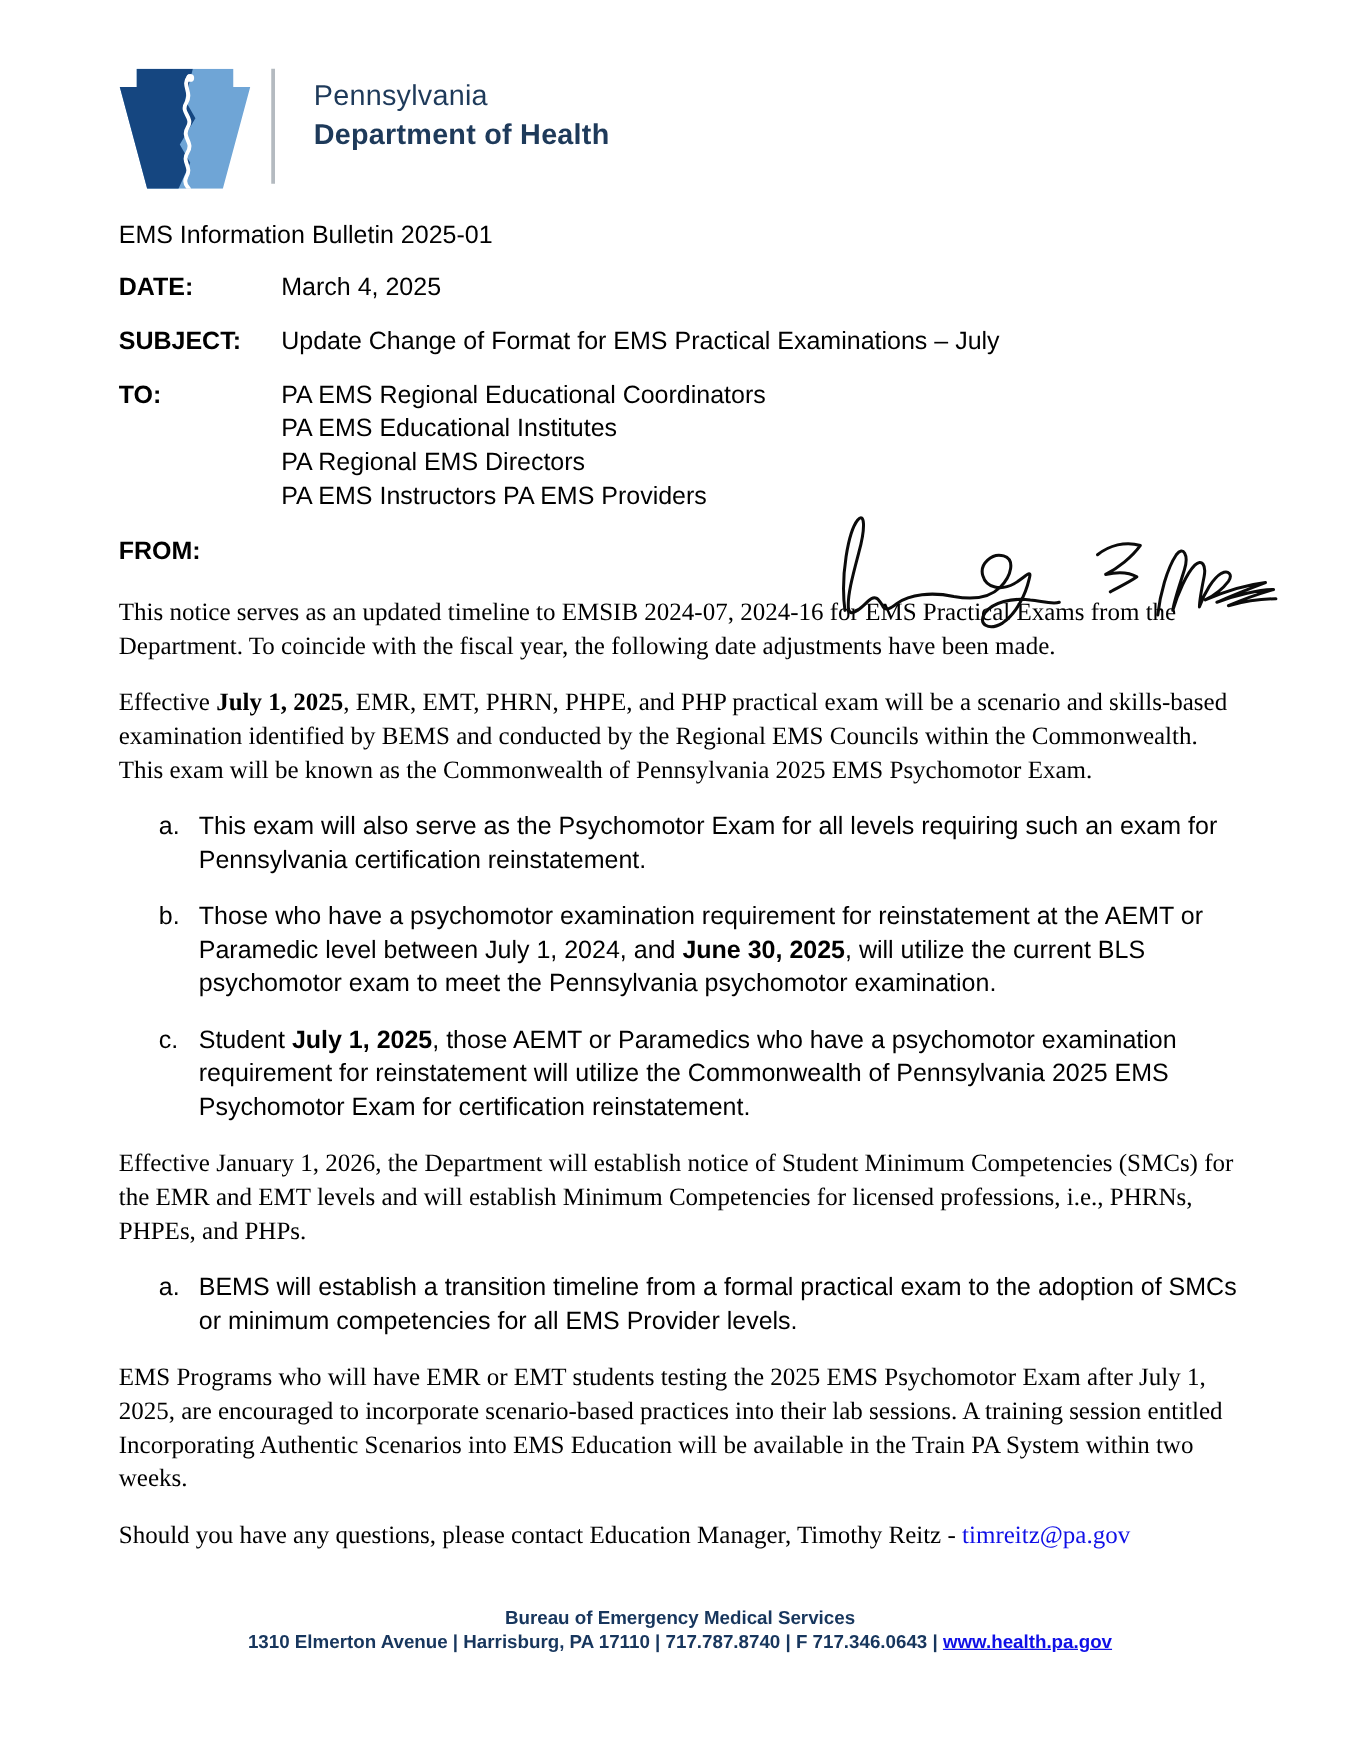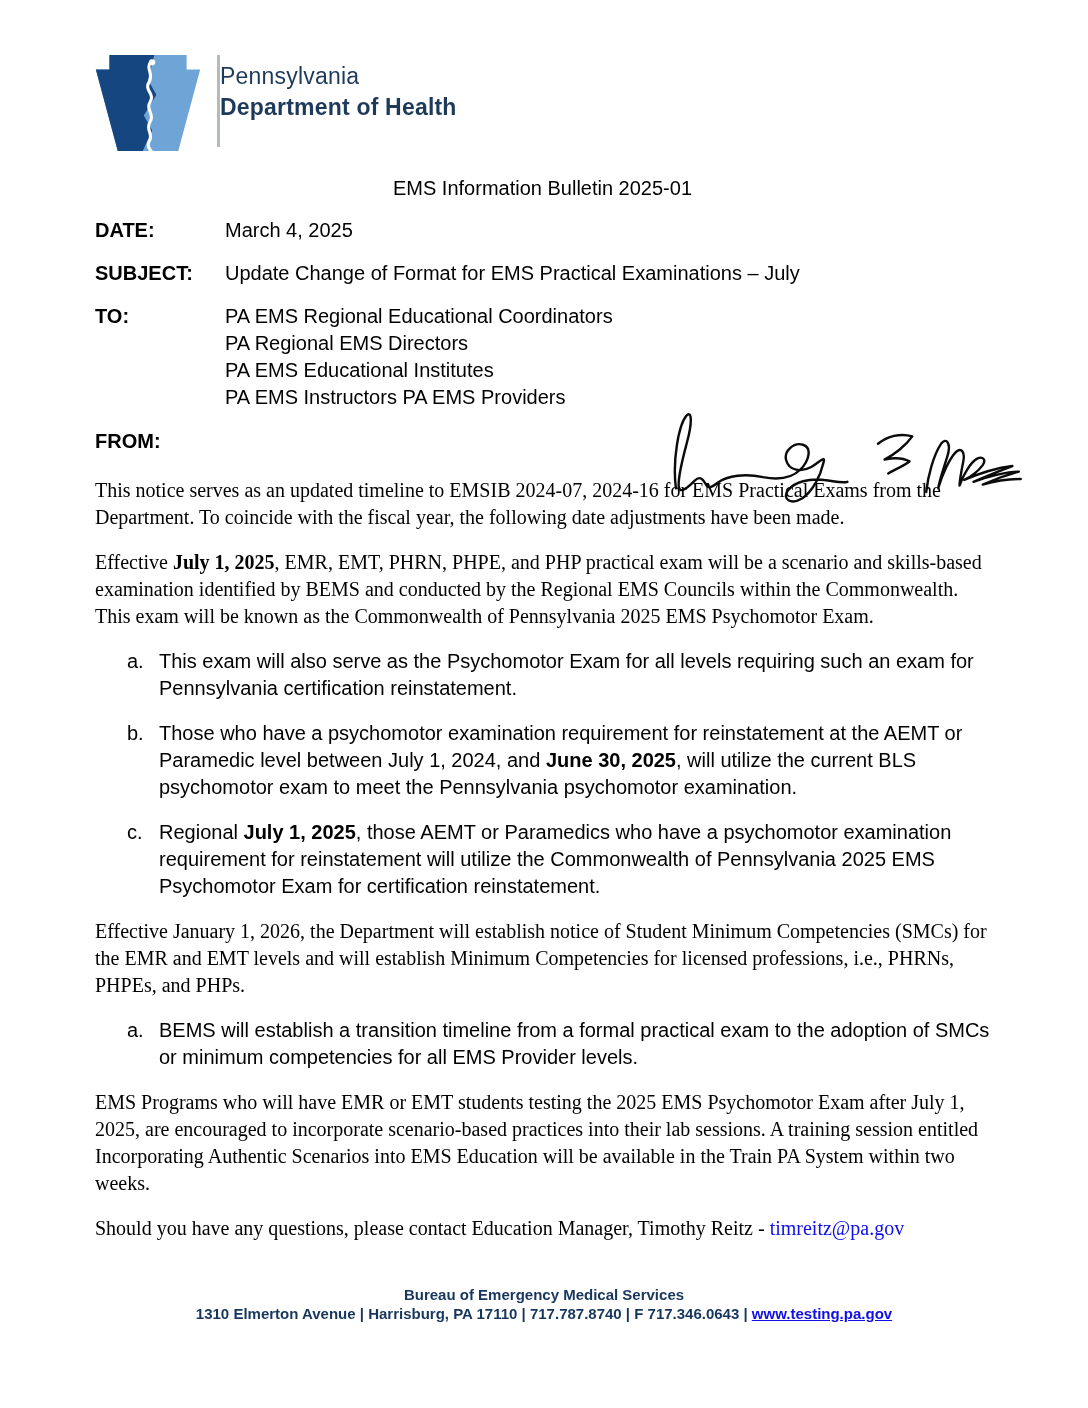--- a/index.html
+++ b/index.html
@@ -16,29 +16,29 @@
     padding:55px 98px 0 95px;
     overflow:hidden;
   }
 
   
   .logo-row { display:flex; align-items:flex-start; height:100px; }
   .keystone-svg { width:106px; height:96px; flex:0 0 auto; }
   .logo-text {
     margin-left:16px;
     border-left:3px solid #b4bac0;
-    padding-left:0;
+    padding-left:31px;
     padding-top:8px;
     height:92px;
   }
   .logo-org  { font-size:23px; line-height:26px; color:var(--header-navy); font-weight:500; letter-spacing:.2px; }
   .logo-dept { font-size:23px; line-height:36px; color:var(--header-navy); font-weight:700; letter-spacing:.2px; }
 
   
-  .doc-title { margin-top:20px; text-align:center; font-size:20px; }
+  .doc-title { margin-top:20px; text-align:left; font-size:20px; }
 
   
   .meta { margin-top:15px; }
   .meta-row { display:grid; grid-template-columns:130px 1fr; margin-bottom:16px; position:relative; }
   .meta-label { font-weight:700; }
   .meta-row.from-row { margin-top:17px; }
   .sig-wrap { position:absolute; left:555px; top:-28px; width:380px; height:108px; }
   .sig-wrap svg { width:100%; height:100%; }
 
   
@@ -83,22 +83,22 @@
       <div>March 4, 2025</div>
     </div>
     <div class="meta-row">
       <div class="meta-label">SUBJECT:</div>
       <div>Update Change of Format for EMS Practical Examinations – July</div>
     </div>
     <div class="meta-row">
       <div class="meta-label">TO:</div>
       <div id="to-lines">
           <div>PA EMS Regional Educational Coordinators</div>
+          <div>PA EMS Educational Institutes</div>
           <div>PA Regional EMS Directors</div>
-          <div>PA EMS Educational Institutes</div>
           <div>PA EMS Instructors PA EMS Providers</div>
         </div>
     </div>
     <div class="meta-row from-row">
       <div class="meta-label">FROM:</div>
       <div class="sig-wrap">
         <svg viewBox="0 0 410 110" aria-hidden="true">
           <g fill="none" stroke="#0b0b0b" stroke-width="2.6" stroke-linecap="round" stroke-linejoin="round">
             <path d="M28 92 C 24 62, 31 24, 39 14 C 45 7, 46 20, 40 42 C 35 61, 30 79, 31 90 C 32 99, 41 91, 48 84 C 55 77, 58 84, 61 89 C 63 93, 68 90, 73 86 C 84 78, 103 76, 122 80 C 138 83, 153 81, 162 72 C 172 62, 175 48, 165 45 C 155 42, 144 52, 147 62 C 150 73, 163 75, 174 69 C 183 64, 190 55, 187 65 C 184 78, 176 95, 164 103 C 152 110, 142 104, 149 94 C 156 85, 172 81, 188 83 C 198 84, 207 87, 213 85"></path>
             <path d="M246 44 C 256 36, 270 32, 283 36 C 276 46, 263 56, 253 61 C 262 59, 273 59, 280 63 C 273 68, 264 72, 257 76"></path>
@@ -115,29 +115,29 @@
       <div class="li">
         <div>a.</div>
         <div><span>This exam will also serve as the Psychomotor Exam for all levels requiring such an exam for Pennsylvania certification reinstatement.</span></div>
       </div>
       <div class="li">
         <div>b.</div>
         <div><span>Those who have a psychomotor examination requirement for reinstatement at the AEMT or Paramedic level between July 1, 2024, and </span><span class="seg-b">June 30, 2025</span><span>, will utilize the current BLS psychomotor exam to meet the Pennsylvania psychomotor examination.</span></div>
       </div>
       <div class="li">
         <div>c.</div>
-        <div><span>Regional </span><span class="seg-b">July 1, 2025</span><span>, those AEMT or Paramedics who have a psychomotor examination requirement for reinstatement will utilize the Commonwealth of Pennsylvania 2025 EMS Psychomotor Exam for certification reinstatement.</span></div>
+        <div><span>Student </span><span class="seg-b">July 1, 2025</span><span>, those AEMT or Paramedics who have a psychomotor examination requirement for reinstatement will utilize the Commonwealth of Pennsylvania 2025 EMS Psychomotor Exam for certification reinstatement.</span></div>
       </div>
       <div class="para"><span>Effective January 1, 2026, the Department will establish notice of Student Minimum Competencies (SMCs) for the EMR and EMT levels and will establish Minimum Competencies for licensed professions, i.e., PHRNs, PHPEs, and PHPs.</span></div>
       <div class="li">
         <div>a.</div>
         <div><span>BEMS will establish a transition timeline from a formal practical exam to the adoption of SMCs or minimum competencies for all EMS Provider levels.</span></div>
       </div>
       <div class="para"><span>EMS Programs who will have EMR or EMT students testing the 2025 EMS Psychomotor Exam after July 1, 2025, are encouraged to incorporate scenario-based practices into their lab sessions. A training session entitled Incorporating Authentic Scenarios into EMS Education will be available in the Train PA System within two weeks.</span></div>
       <div class="para"><span>Should you have any questions, please contact Education Manager, Timothy Reitz - </span><a class="doc-link" href="#">timreitz@pa.gov</a></div>
     </main>
 
   <footer class="doc-footer">
     <div>Bureau of Emergency Medical Services</div>
-    <div id="footer-line2"><span>1310 Elmerton Avenue | Harrisburg, PA 17110 | 717.787.8740 | F 717.346.0643 | </span><a class="doc-link u" href="#">www.testing.pa.gov</a></div>
+    <div id="footer-line2"><span>1310 Elmerton Avenue | Harrisburg, PA 17110 | 717.787.8740 | F 717.346.0643 | </span><a class="doc-link u" href="#">www.health.pa.gov</a></div>
   </footer>
 
 </div>
 
 </body></html>

